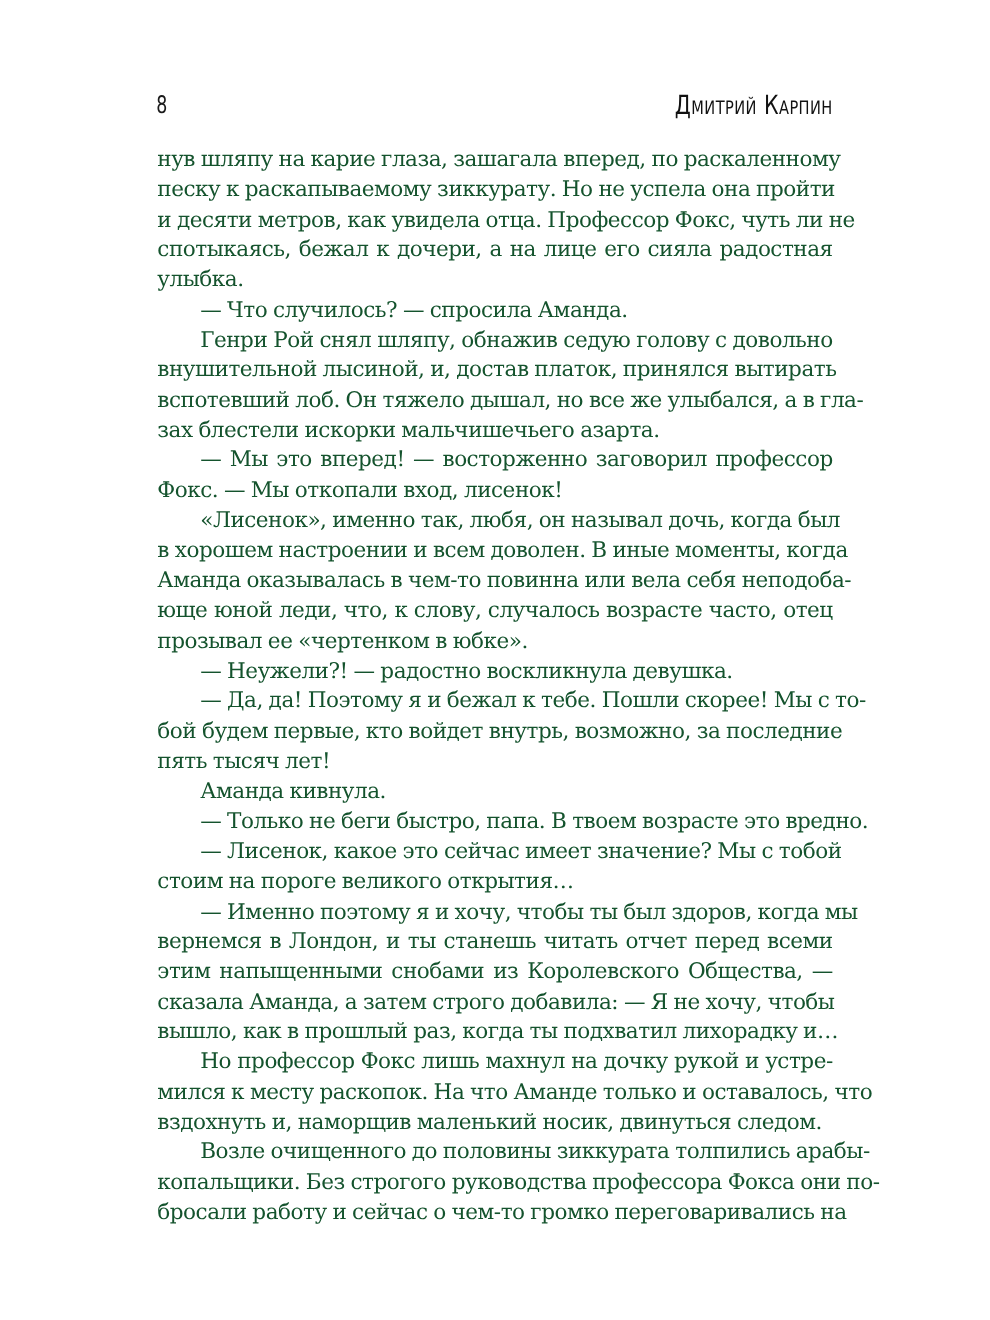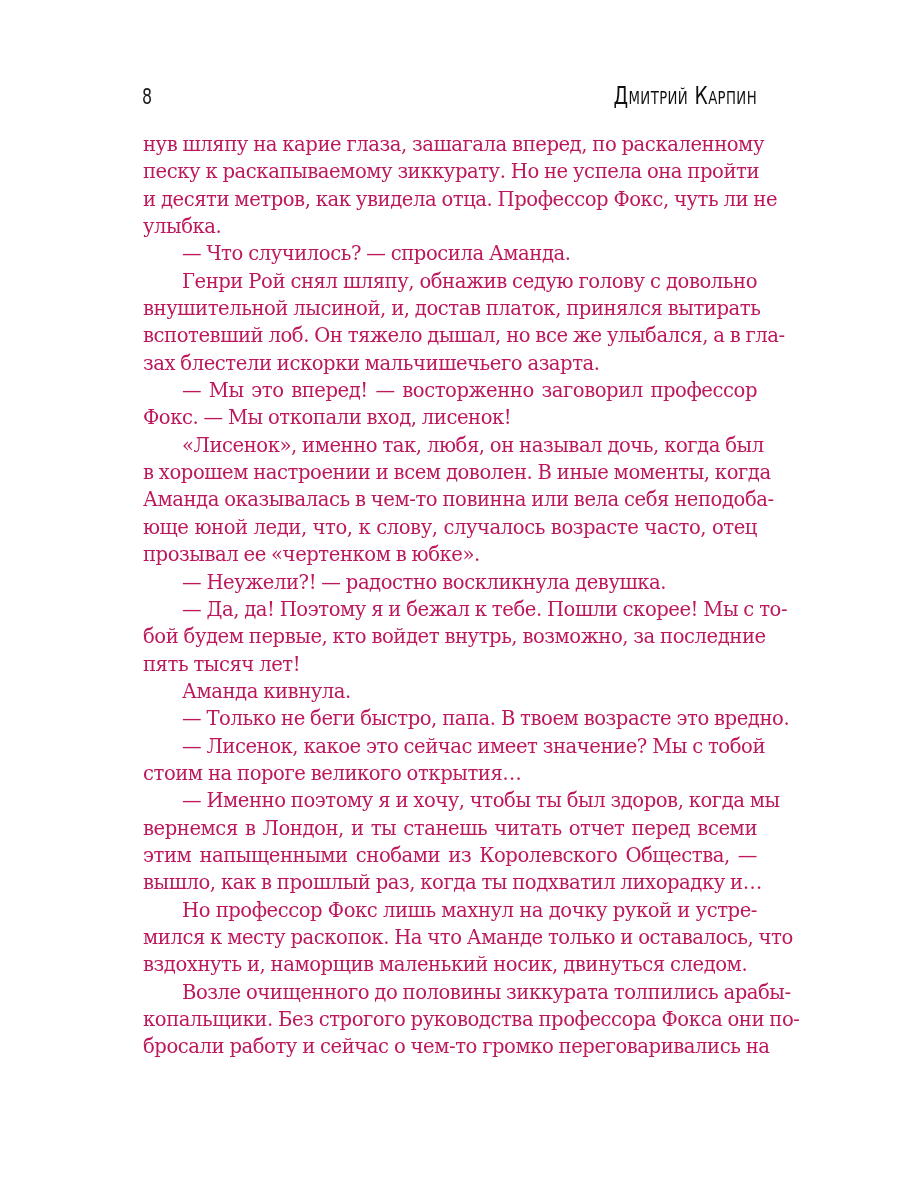--- a/index.html
+++ b/index.html
@@ -39,21 +39,21 @@
       white-space: nowrap;
     }
     .text-block {
       position: absolute;
       left: 143px;
       top: 131px;
       width: 614px;
       font-family: "DejaVu Serif", serif;
       font-size: 19.6px;
       line-height: 27.35px;
-      color: #be185d;
+      color: #14532d;
     }
     .line {
       display: block;
       height: 27.35px;
       white-space: nowrap;
       text-align: justify;
       text-align-last: justify;
       overflow: visible;
       letter-spacing: -0.45px;
       word-spacing: -0.5px;
@@ -73,20 +73,21 @@
 <body>
 
 <div>
   <div class="page-number">8</div>
   <div class="running-head">Дмитрий Карпин</div>
 
   <div class="text-block" id="text-block">
       <span class="line">нув шляпу на карие глаза, зашагала вперед, по раскаленному</span>
       <span class="line">песку к раскапываемому зиккурату. Но не успела она пройти</span>
       <span class="line">и десяти метров, как увидела отца. Профессор Фокс, чуть ли не</span>
+      <span class="line">спотыкаясь, бежал к дочери, а на лице его сияла радостная</span>
       <span class="line last">улыбка.</span>
       <span class="line indent last">— Что случилось? — спросила Аманда.</span>
       <span class="line indent">Генри Рой снял шляпу, обнажив седую голову с довольно</span>
       <span class="line">внушительной лысиной, и, достав платок, принялся вытирать</span>
       <span class="line">вспотевший лоб. Он тяжело дышал, но все же улыбался, а в гла-</span>
       <span class="line last">зах блестели искорки мальчишечьего азарта.</span>
       <span class="line indent">— Мы это вперед! — восторженно заговорил профессор</span>
       <span class="line last">Фокс. — Мы откопали вход, лисенок!</span>
       <span class="line indent">«Лисенок», именно так, любя, он называл дочь, когда был</span>
       <span class="line">в хорошем настроении и всем доволен. В иные моменты, когда</span>
@@ -97,20 +98,21 @@
       <span class="line indent">— Да, да! Поэтому я и бежал к тебе. Пошли скорее! Мы с то-</span>
       <span class="line">бой будем первые, кто войдет внутрь, возможно, за последние</span>
       <span class="line last">пять тысяч лет!</span>
       <span class="line indent last">Аманда кивнула.</span>
       <span class="line indent last">— Только не беги быстро, папа. В твоем возрасте это вредно.</span>
       <span class="line indent">— Лисенок, какое это сейчас имеет значение? Мы с тобой</span>
       <span class="line last">стоим на пороге великого открытия…</span>
       <span class="line indent">— Именно поэтому я и хочу, чтобы ты был здоров, когда мы</span>
       <span class="line">вернемся в Лондон, и ты станешь читать отчет перед всеми</span>
       <span class="line">этим напыщенными снобами из Королевского Общества, —</span>
+      <span class="line">сказала Аманда, а затем строго добавила: — Я не хочу, чтобы</span>
       <span class="line last">вышло, как в прошлый раз, когда ты подхватил лихорадку и…</span>
       <span class="line indent">Но профессор Фокс лишь махнул на дочку рукой и устре-</span>
       <span class="line">мился к месту раскопок. На что Аманде только и оставалось, что</span>
       <span class="line last">вздохнуть и, наморщив маленький носик, двинуться следом.</span>
       <span class="line indent">Возле очищенного до половины зиккурата толпились арабы-</span>
       <span class="line">копальщики. Без строгого руководства профессора Фокса они по-</span>
       <span class="line">бросали работу и сейчас о чем-то громко переговаривались на</span>
     </div>
 </div>
 

